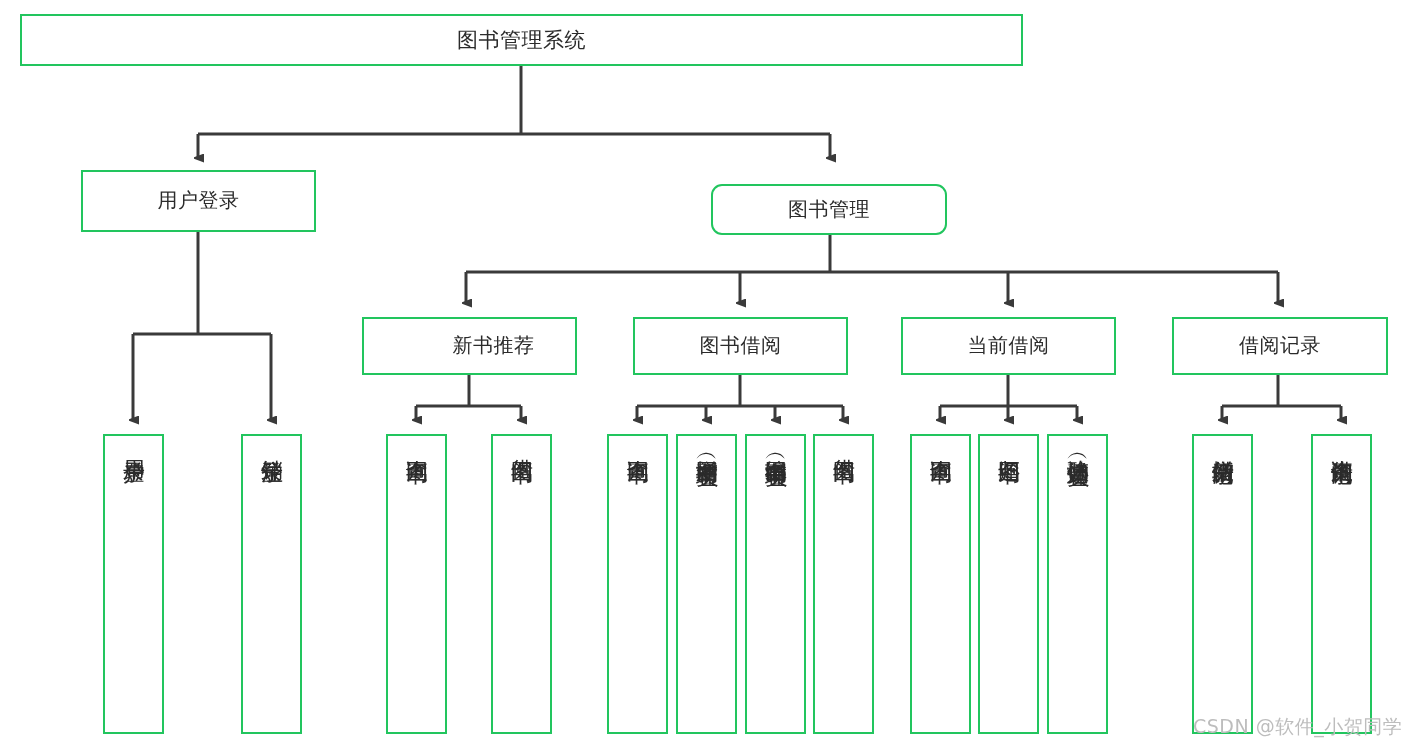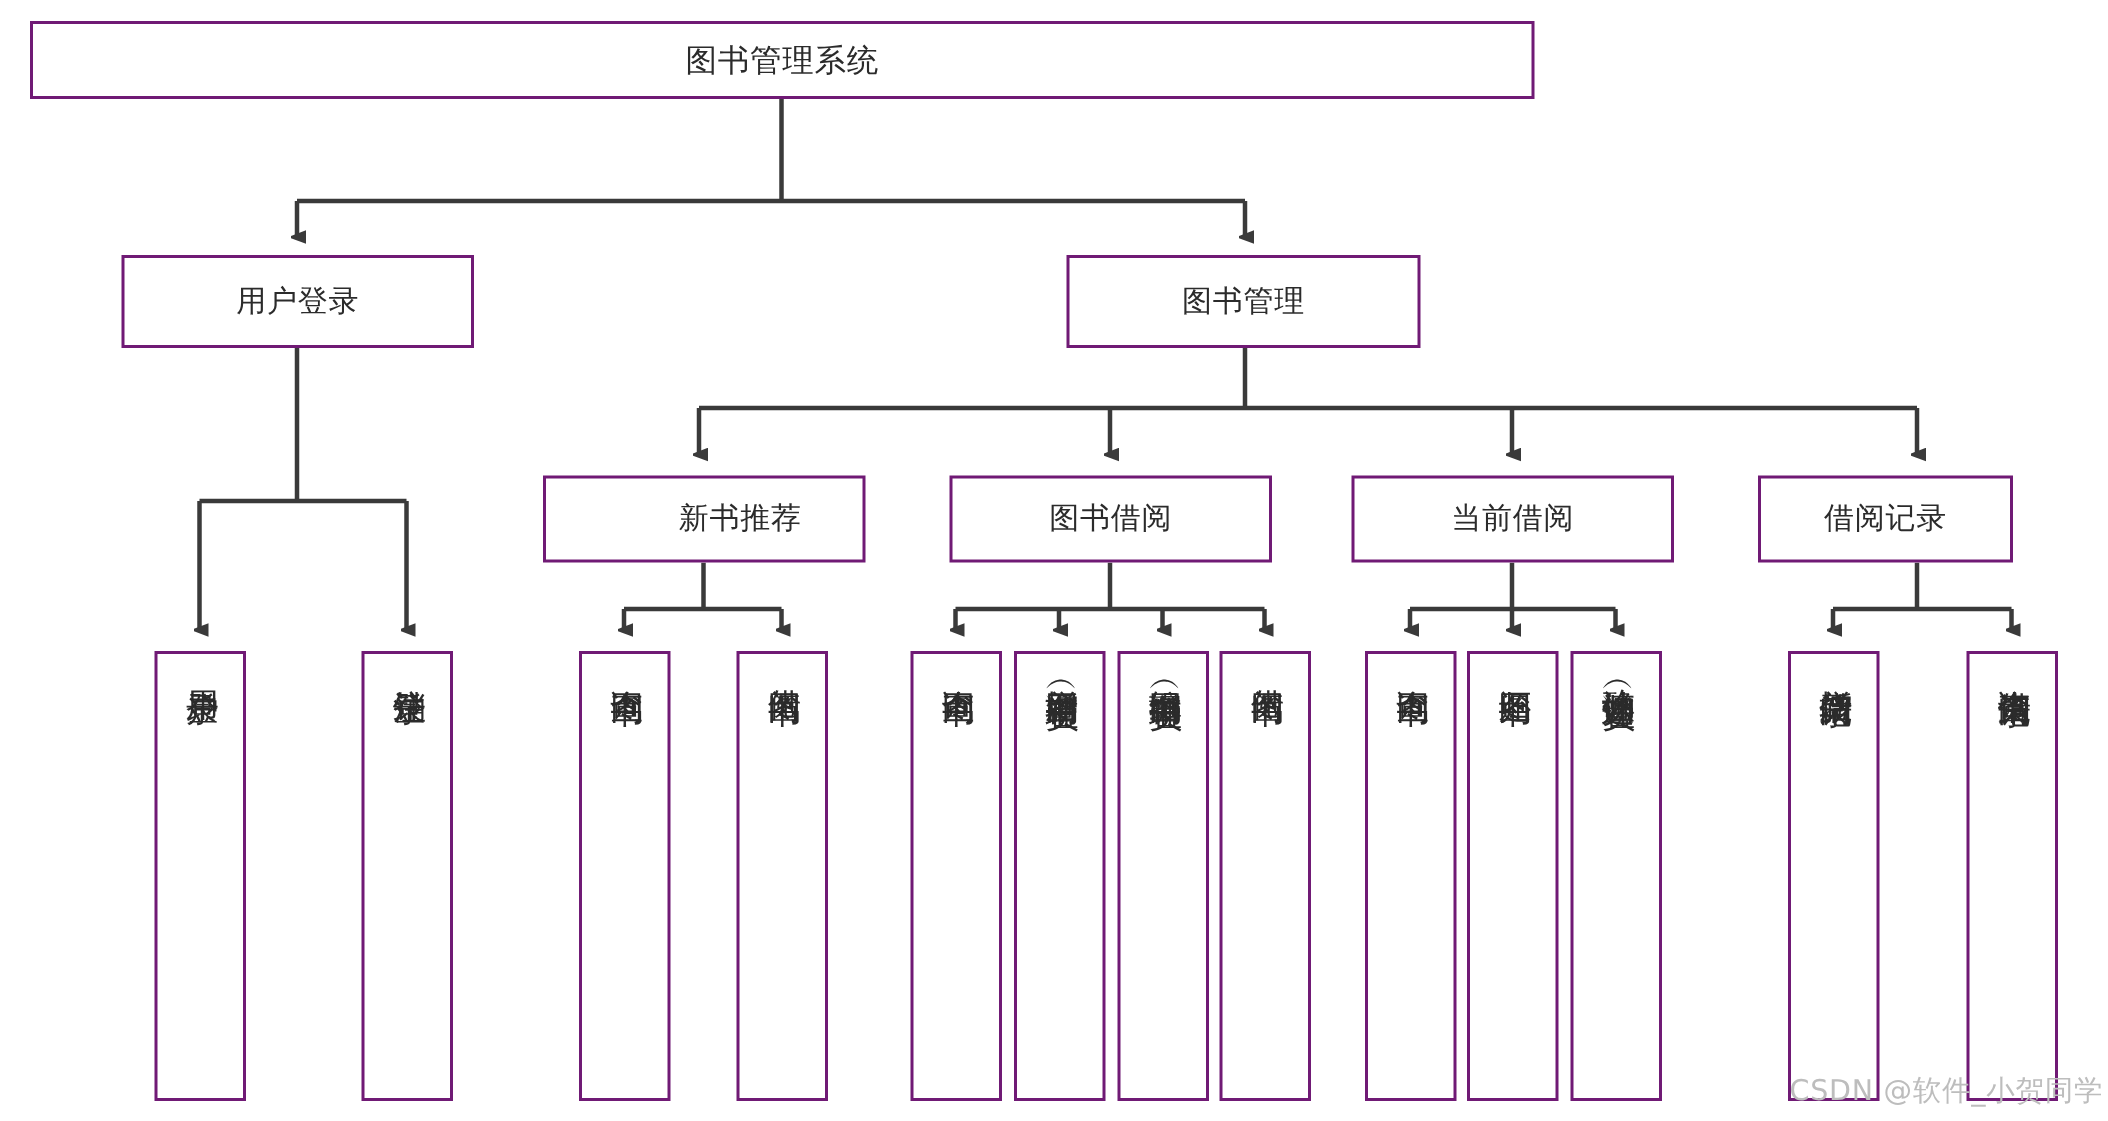--- a/index.html
+++ b/index.html
@@ -23,21 +23,21 @@
     left: 0;
     top: 0;
     width: 1405px;
     height: 747px;
     pointer-events: none;
   }
   .node {
     position: absolute;
     box-sizing: border-box;
     background: #ffffff;
-    border: 2px solid #701a75;
+    border: 2px solid #22c55e;
     display: flex;
     align-items: center;
     justify-content: center;
     color: #2b2b2b;
     text-align: center;
   }
   .node .lbl {
     display: block;
     line-height: 1.18;
     letter-spacing: 0.5px;
@@ -124,34 +124,34 @@
     </g>
   </svg>
 
   <div class="node root" style="left:20px; top:14px; width:1003px; height:52px;">
     <span class="lbl">图书管理系统</span>
   </div>
 
   <div class="node lvl2" style="left:81px; top:170px; width:235px; height:62px;">
     <span class="lbl">用户登录</span>
   </div>
-  <div class="node lvl2" style="left:711px; top:170px; width:236px; height:62px;">
+  <div class="node lvl2" style="left:711px; top:184px; width:236px; height:51px;border-radius:11px;">
     <span class="lbl">图书管理</span>
   </div>
 
   <div class="node lvl3" style="left:362px; top:317px; width:215px; height:58px;padding-left:48px;">
     <span class="lbl">新书推荐</span>
   </div>
   <div class="node lvl3" style="left:633px; top:317px; width:215px; height:58px;">
     <span class="lbl">图书借阅</span>
   </div>
   <div class="node lvl3" style="left:901px; top:317px; width:215px; height:58px;">
     <span class="lbl">当前借阅</span>
   </div>
-  <div class="node lvl3" style="left:1172px; top:317px; width:170px; height:58px;">
+  <div class="node lvl3" style="left:1172px; top:317px; width:216px; height:58px;">
     <span class="lbl">借阅记录</span>
   </div>
 
   <div class="node leaf" style="left:103px; top:434px; width:61px; height:300px;">
     <span class="lbl">用户登录</span>
   </div>
   <div class="node leaf" style="left:241px; top:434px; width:61px; height:300px;">
     <span class="lbl">注销登录</span>
   </div>
 

